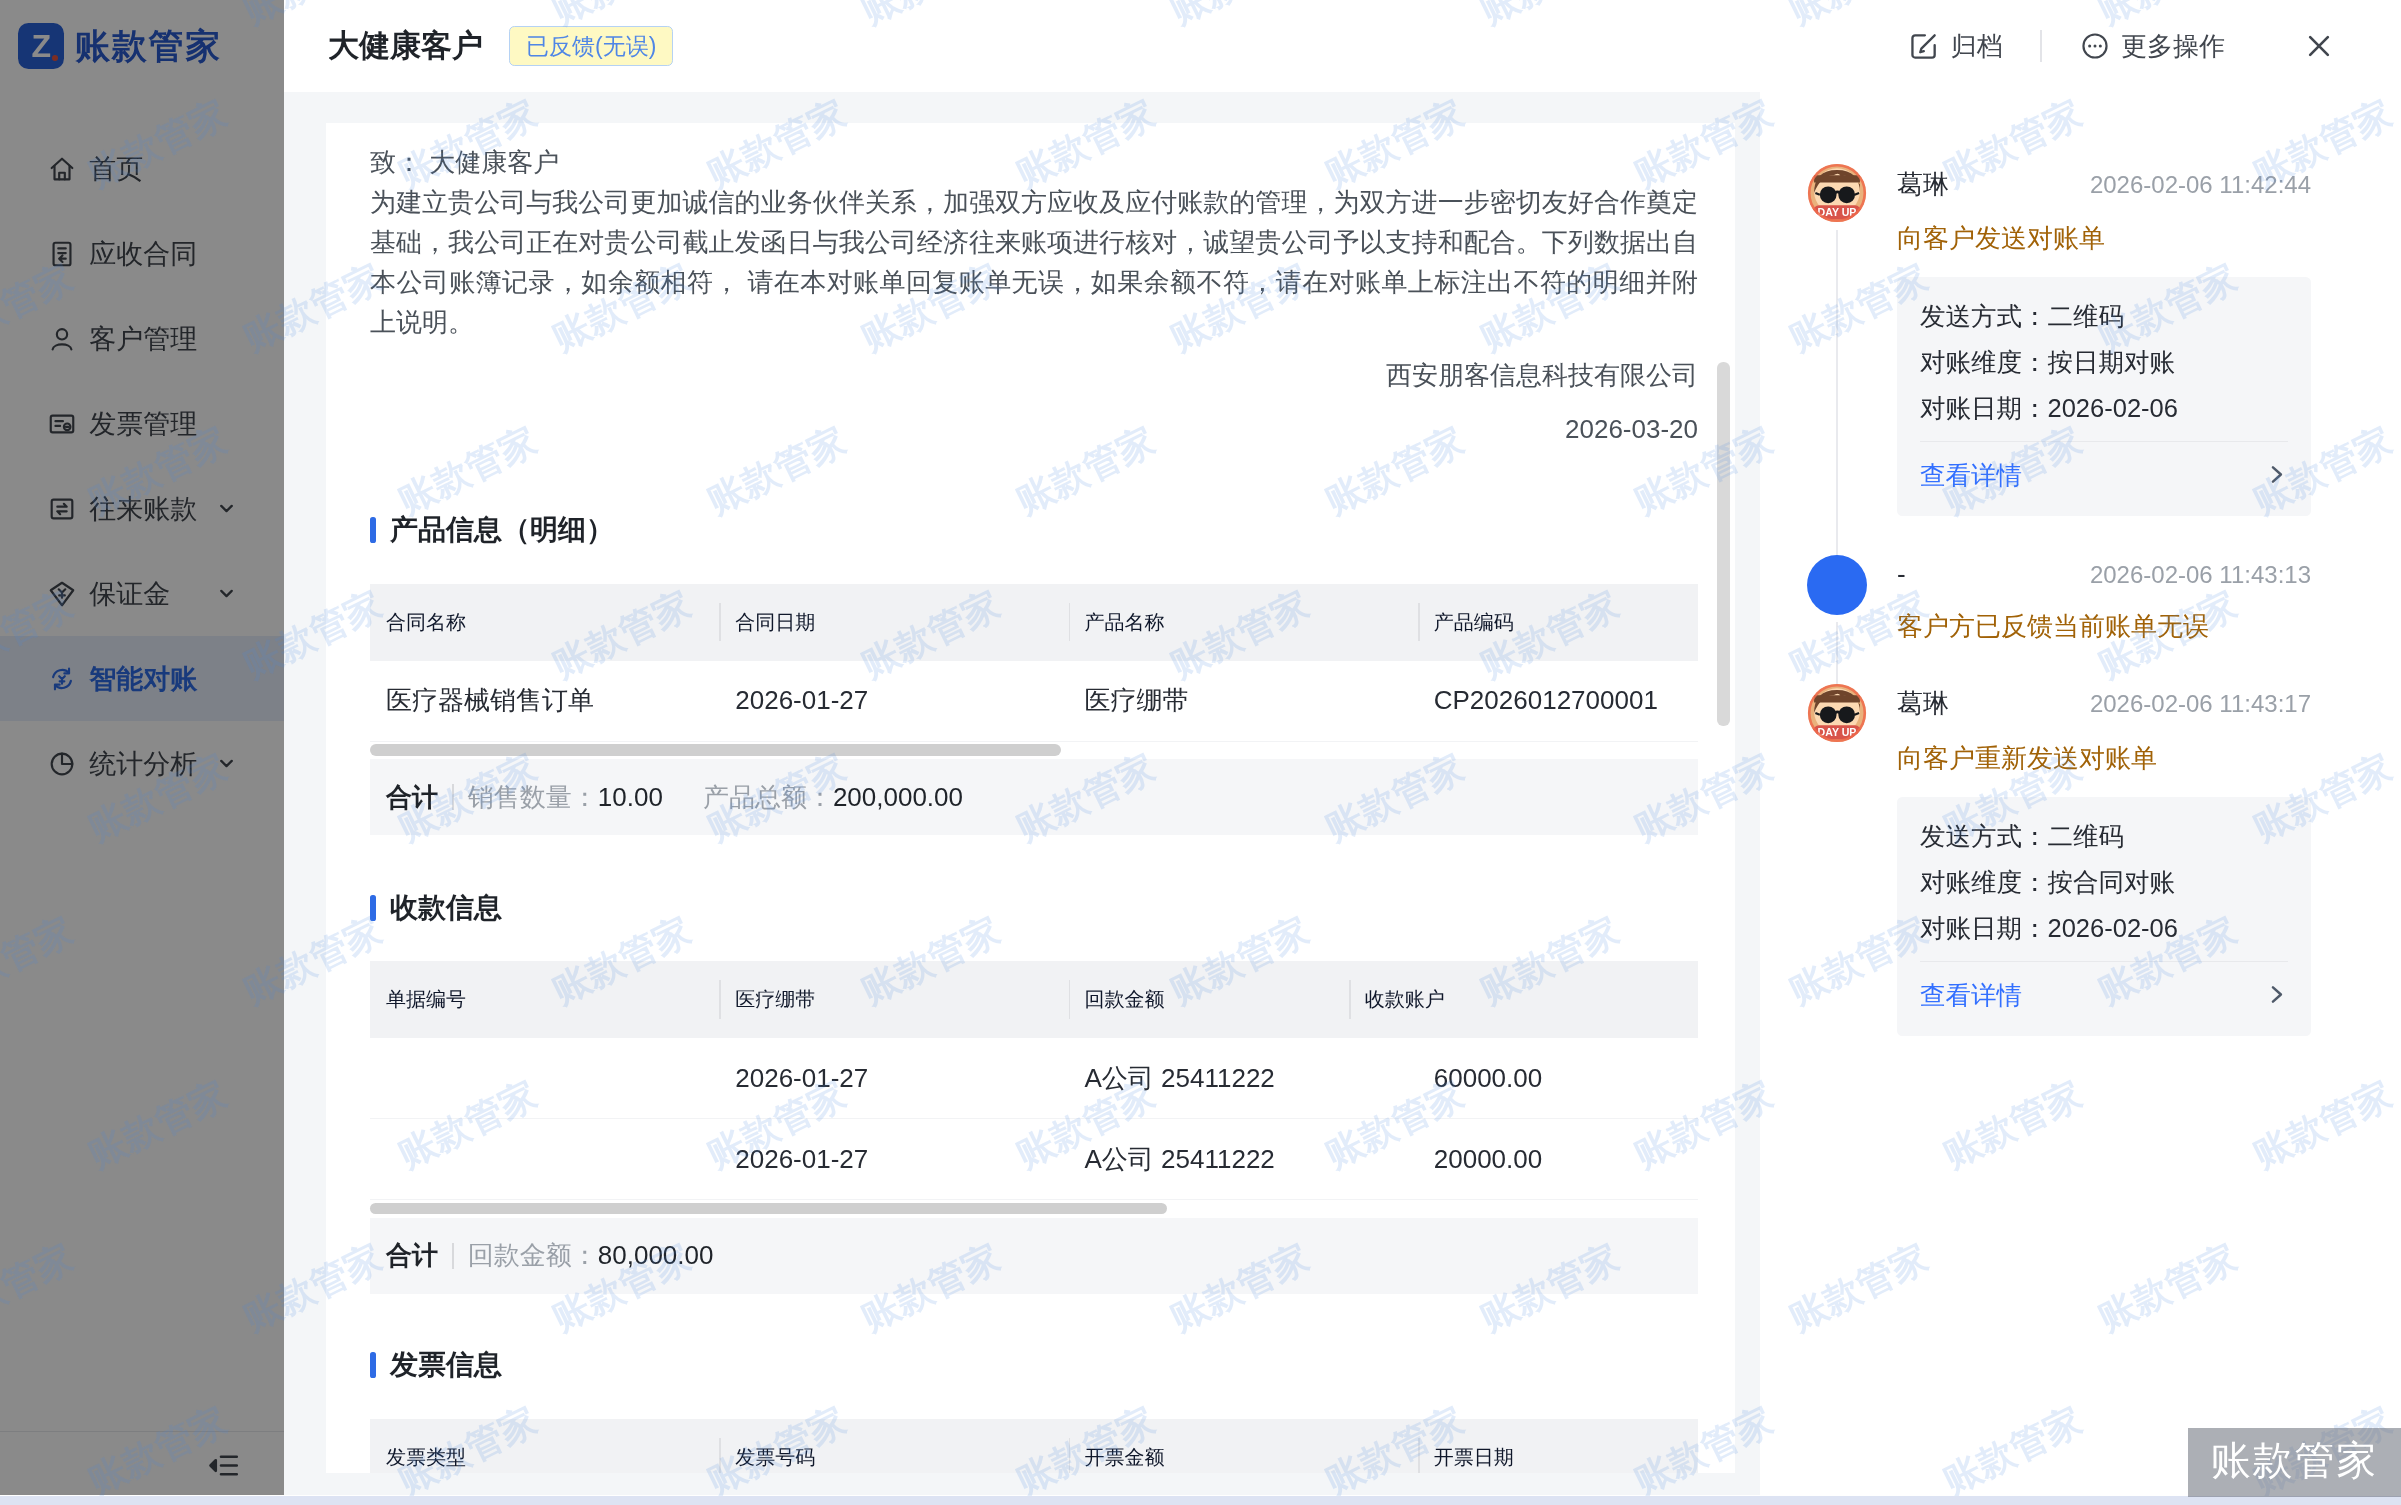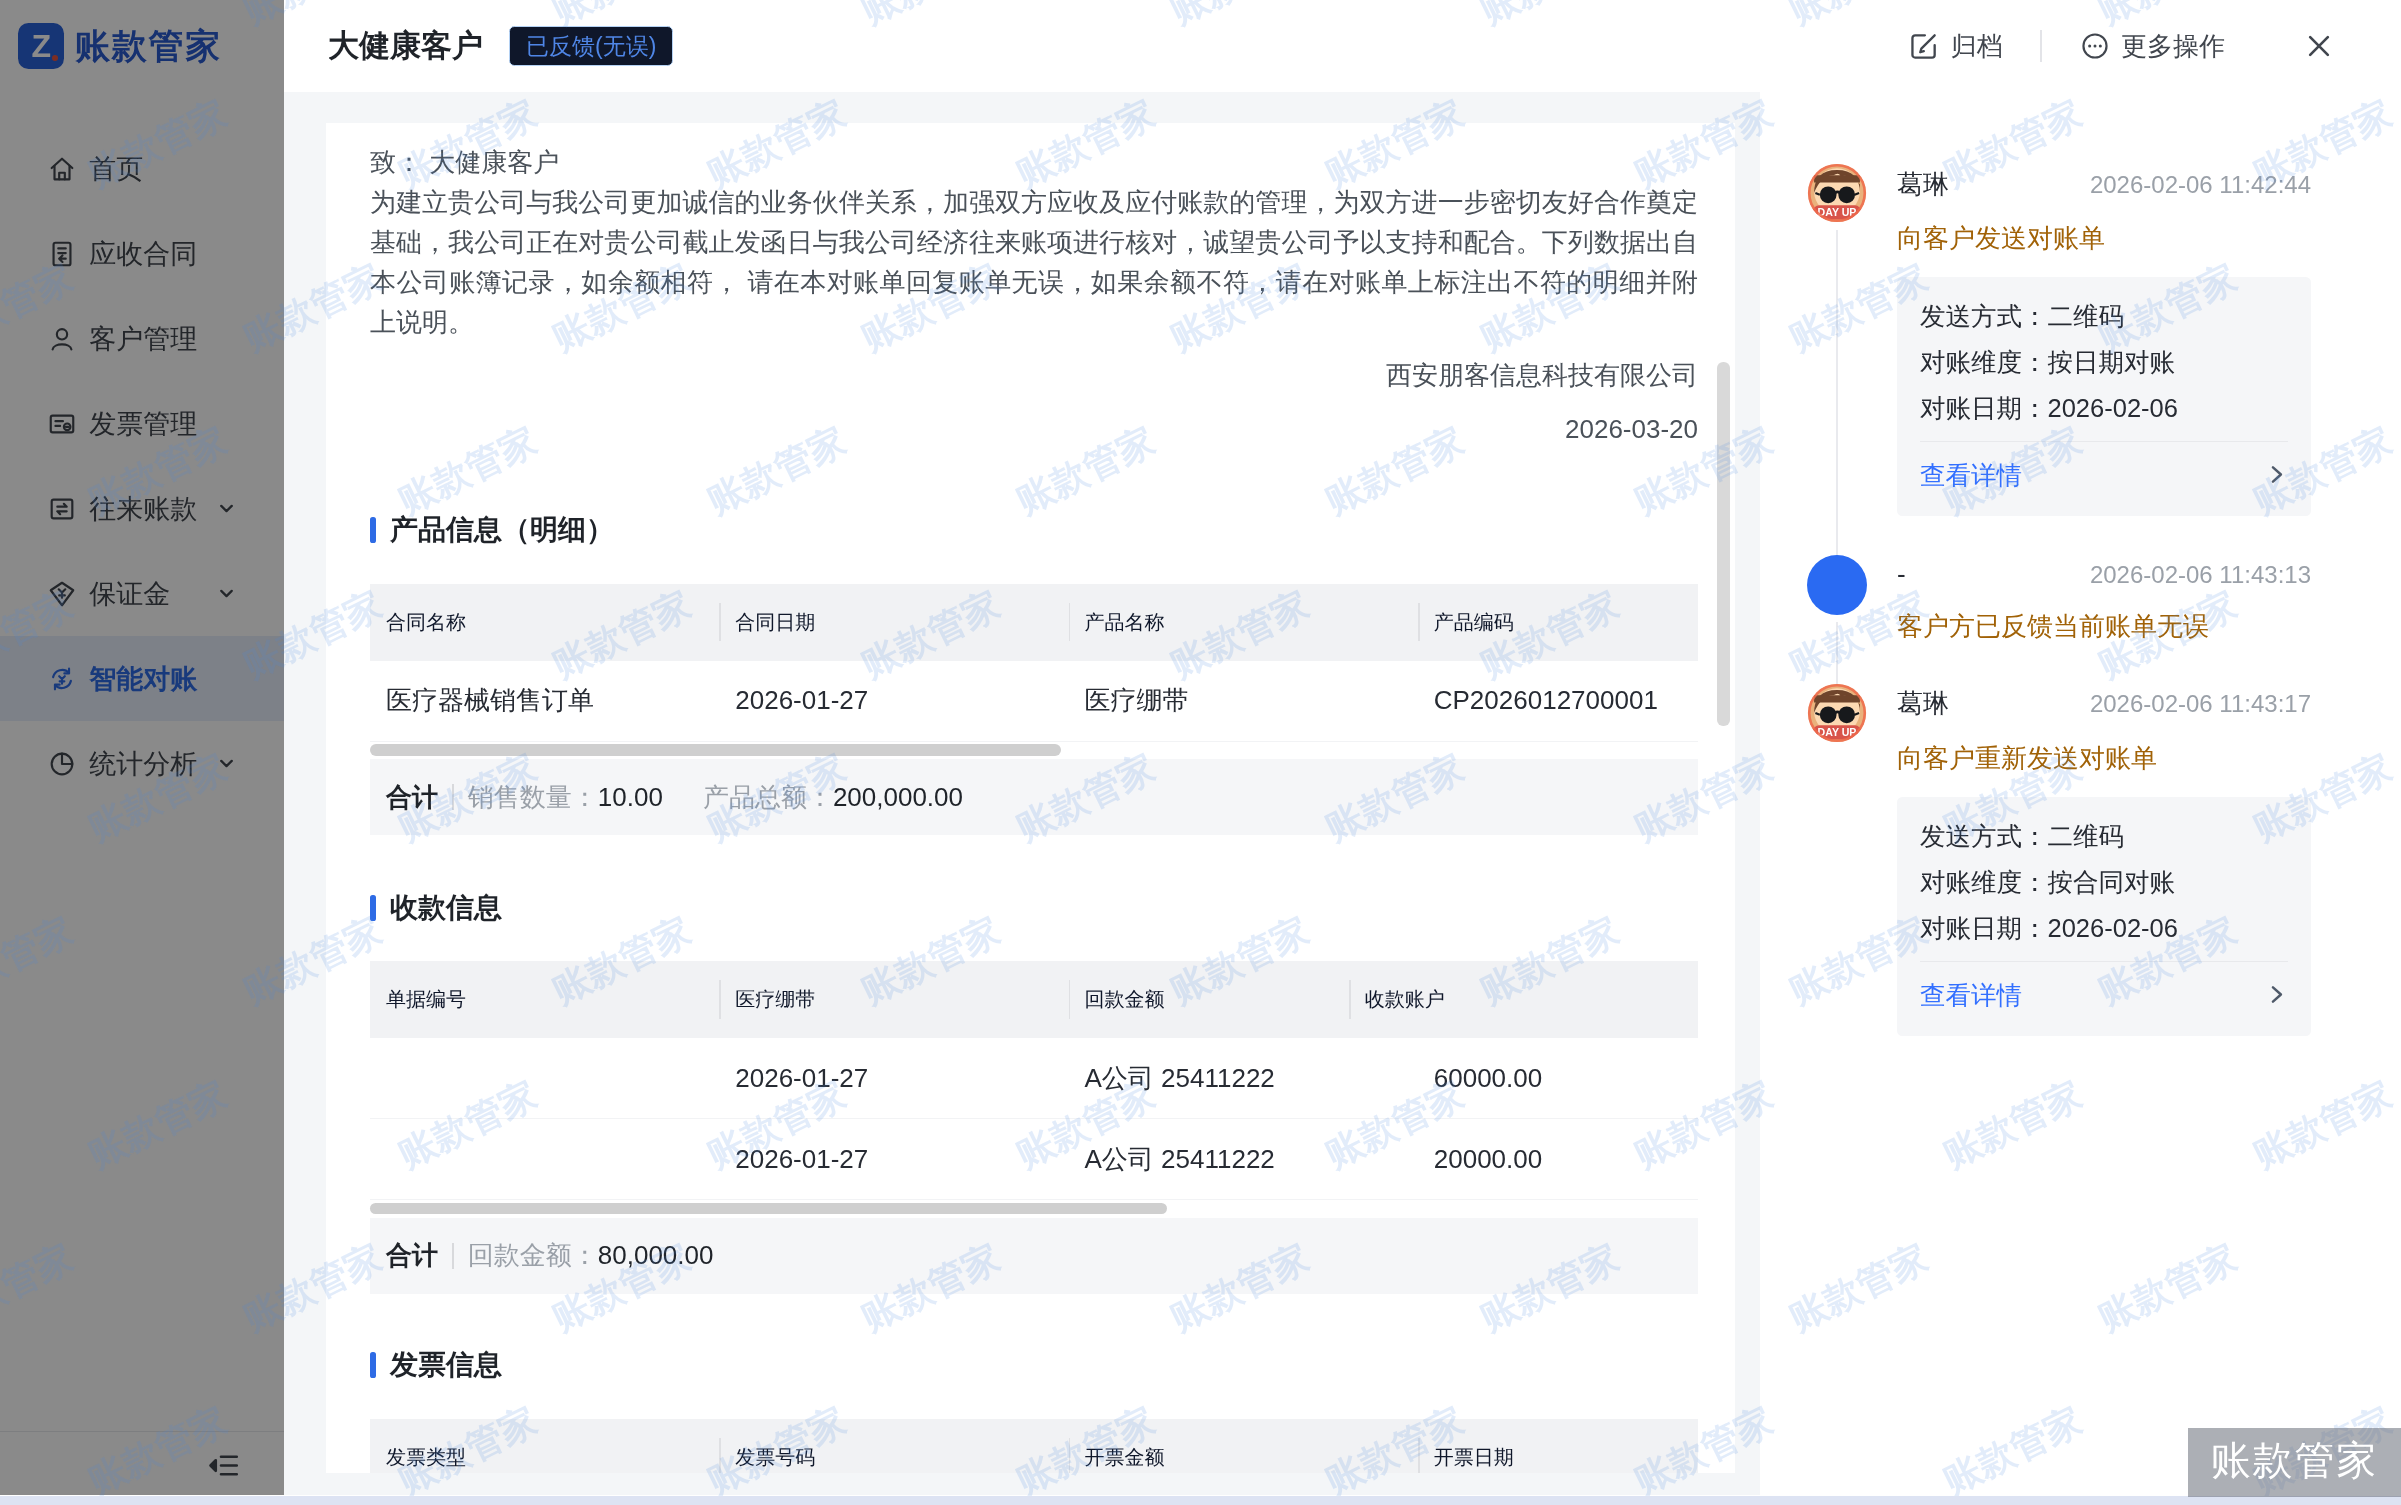--- a/index.html
+++ b/index.html
@@ -21,21 +21,21 @@
   .menu-item.active { background:#e7eefb; color:#2e6be5; font-weight:bold; }
   .sb-divider { position:absolute; left:0; right:0; top:1431px; border-top:1.8px solid #e8e9ec; }
   .collapse-btn { position:absolute; left:207px; top:1448px; width:35px; height:35px; color:#41464e; cursor:pointer; }
   .collapse-btn svg { width:35px; height:35px; }
   .sidebar-dim { position:absolute; left:0; top:0; width:284px; height:1495px; background:rgba(0,0,0,0.46); z-index:3; pointer-events:none; }
 
   
   .modal { position:absolute; left:284px; top:0; width:2118px; height:1495px; background:#fff; z-index:2; }
   .modal-header { height:92px; display:flex; align-items:center; padding:0 68px 0 44px; background:#fff; }
   .m-title { font-size:31px; font-weight:bold; color:#1f2329; }
-  .badge { margin-left:26px; height:40px; display:flex; align-items:center; padding:0 16px; border:1.8px solid #b5d2f4; background:#0f172a; color:#4f86e6; font-size:23px; border-radius:5.3px; }
+  .badge { margin-left:26px; height:40px; display:flex; align-items:center; padding:0 16px; border:1.8px solid #b5d2f4; background:#fef9c3; color:#4f86e6; font-size:23px; border-radius:5.3px; }
   .header-right { margin-left:auto; display:flex; align-items:center; color:#41464e; font-size:26px; }
   .hbtn { display:flex; align-items:center; cursor:pointer; }
   .hbtn svg { width:32px; height:32px; margin-right:10.5px; }
   .h-sep { width:1.8px; height:32px; background:#e3e4e8; margin:0 37px; }
   .close-btn { margin-left:79px; cursor:pointer; display:flex; }
   .close-btn svg { width:30px; height:30px; }
 
   .modal-body { position:absolute; top:92px; left:0; width:2118px; height:1403px; background:#f4f6f8; }
 
   

